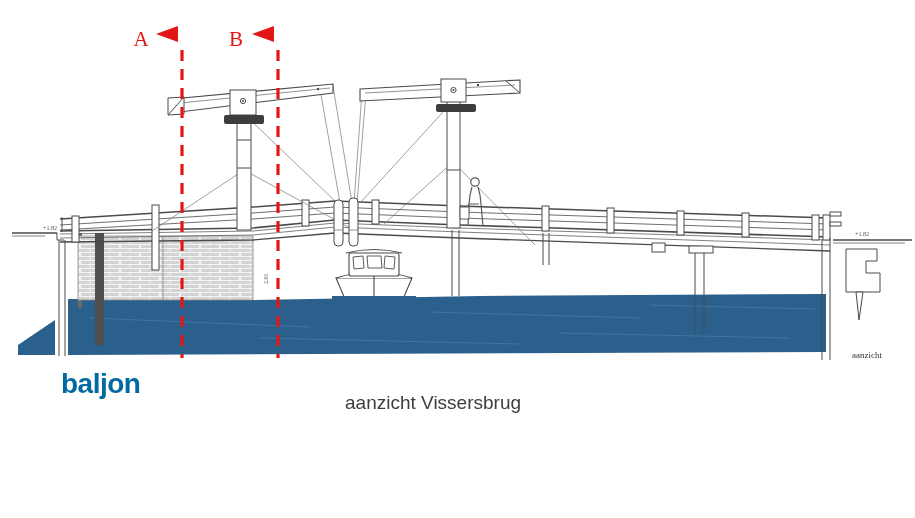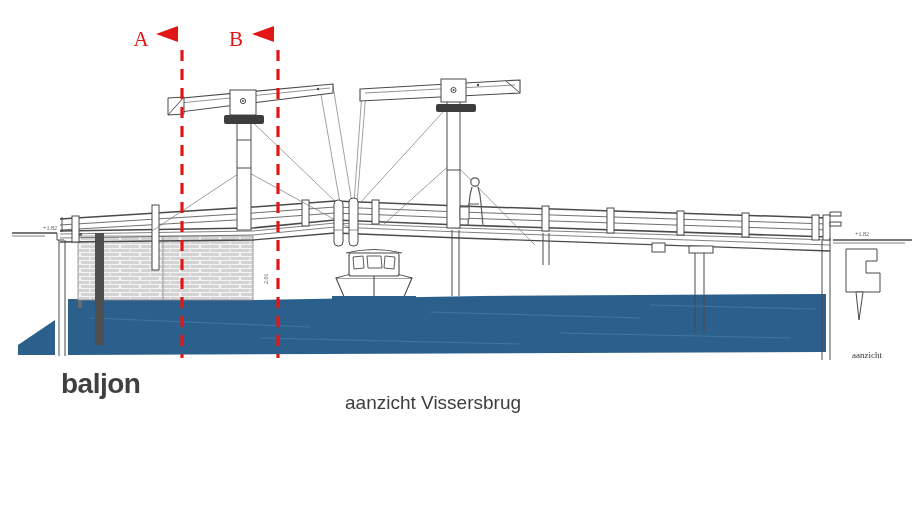--- a/index.html
+++ b/index.html
@@ -6,21 +6,21 @@
   .canvas{
     position:relative;
     width:915px;height:518px;
     background:#ffffff;
     overflow:hidden;
     font-family:"Liberation Sans", sans-serif;
   }
   .drawing-svg{position:absolute;left:0;top:0;}
   .footer-logo{
     position:absolute;left:61px;top:368px;
-    font-size:28px;font-weight:800;color:#404040;
+    font-size:28px;font-weight:800;color:#0369a1;
     letter-spacing:-0.5px;
     font-family:"Liberation Sans", sans-serif;
   }
   .caption{
     position:absolute;left:345px;top:392px;
     font-size:19px;color:#3d3d3d;
     font-family:"Liberation Sans", sans-serif;
   }
   text{font-family:"Liberation Serif", serif;}
   .marker-letter{font-size:21px;font-family:"Liberation Serif", serif;}

